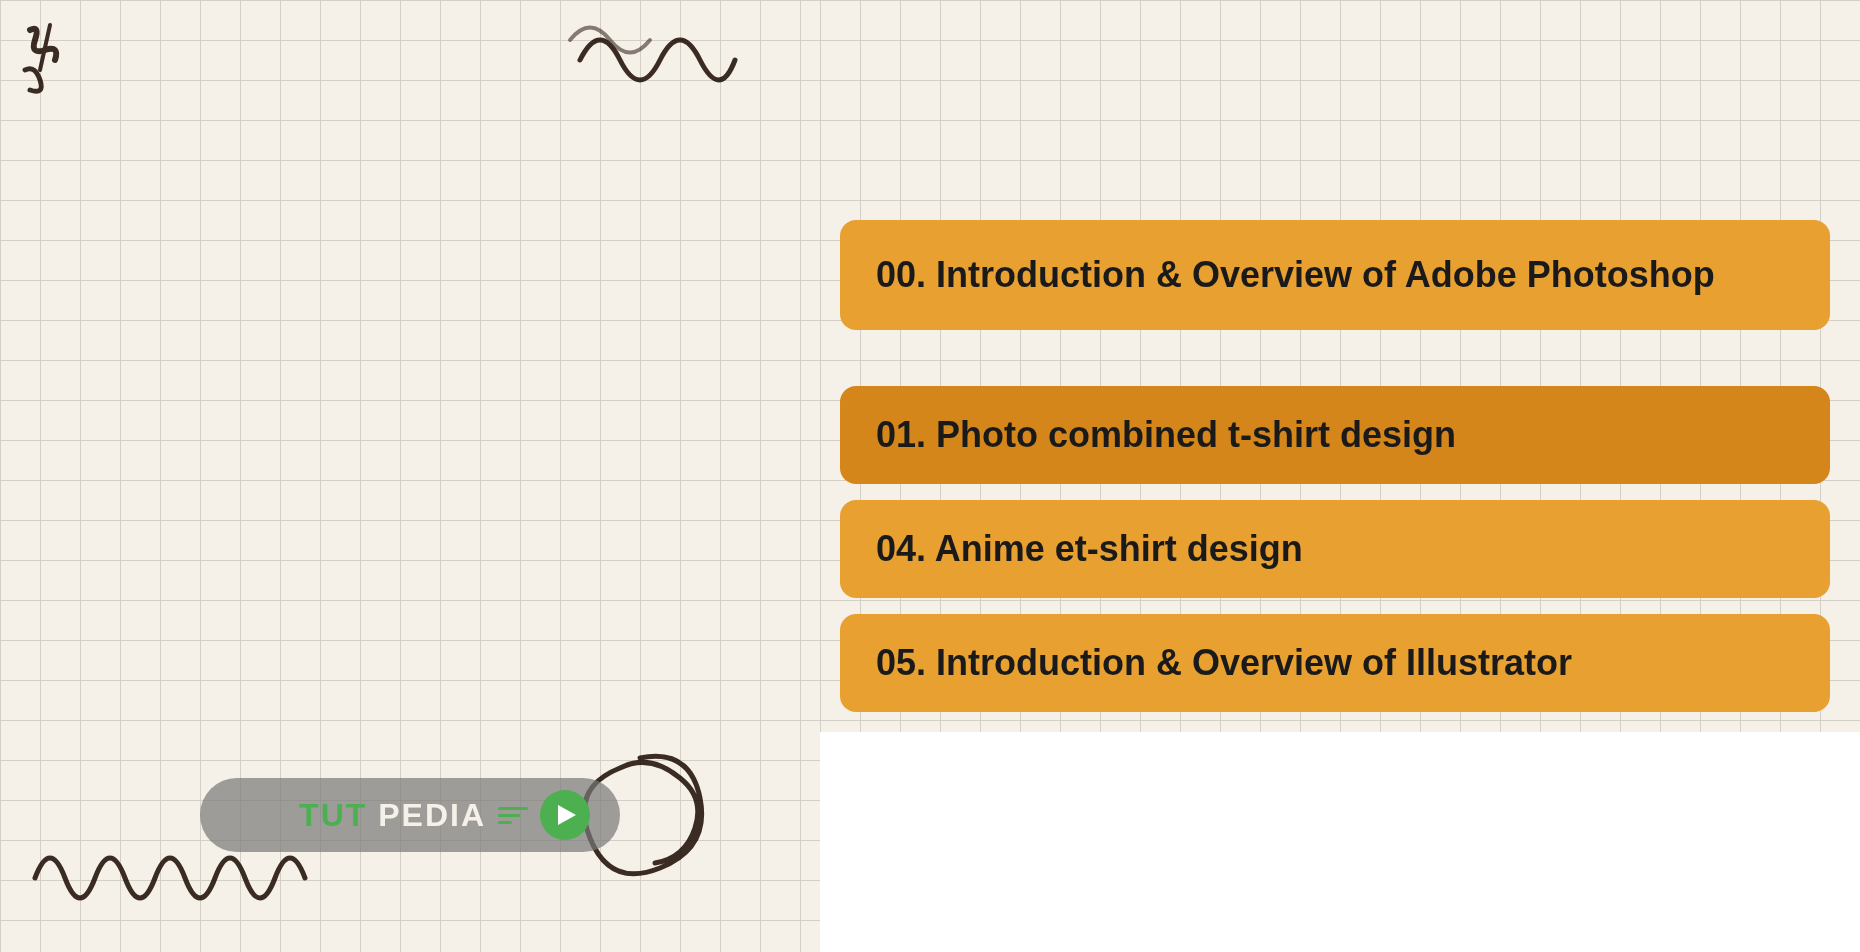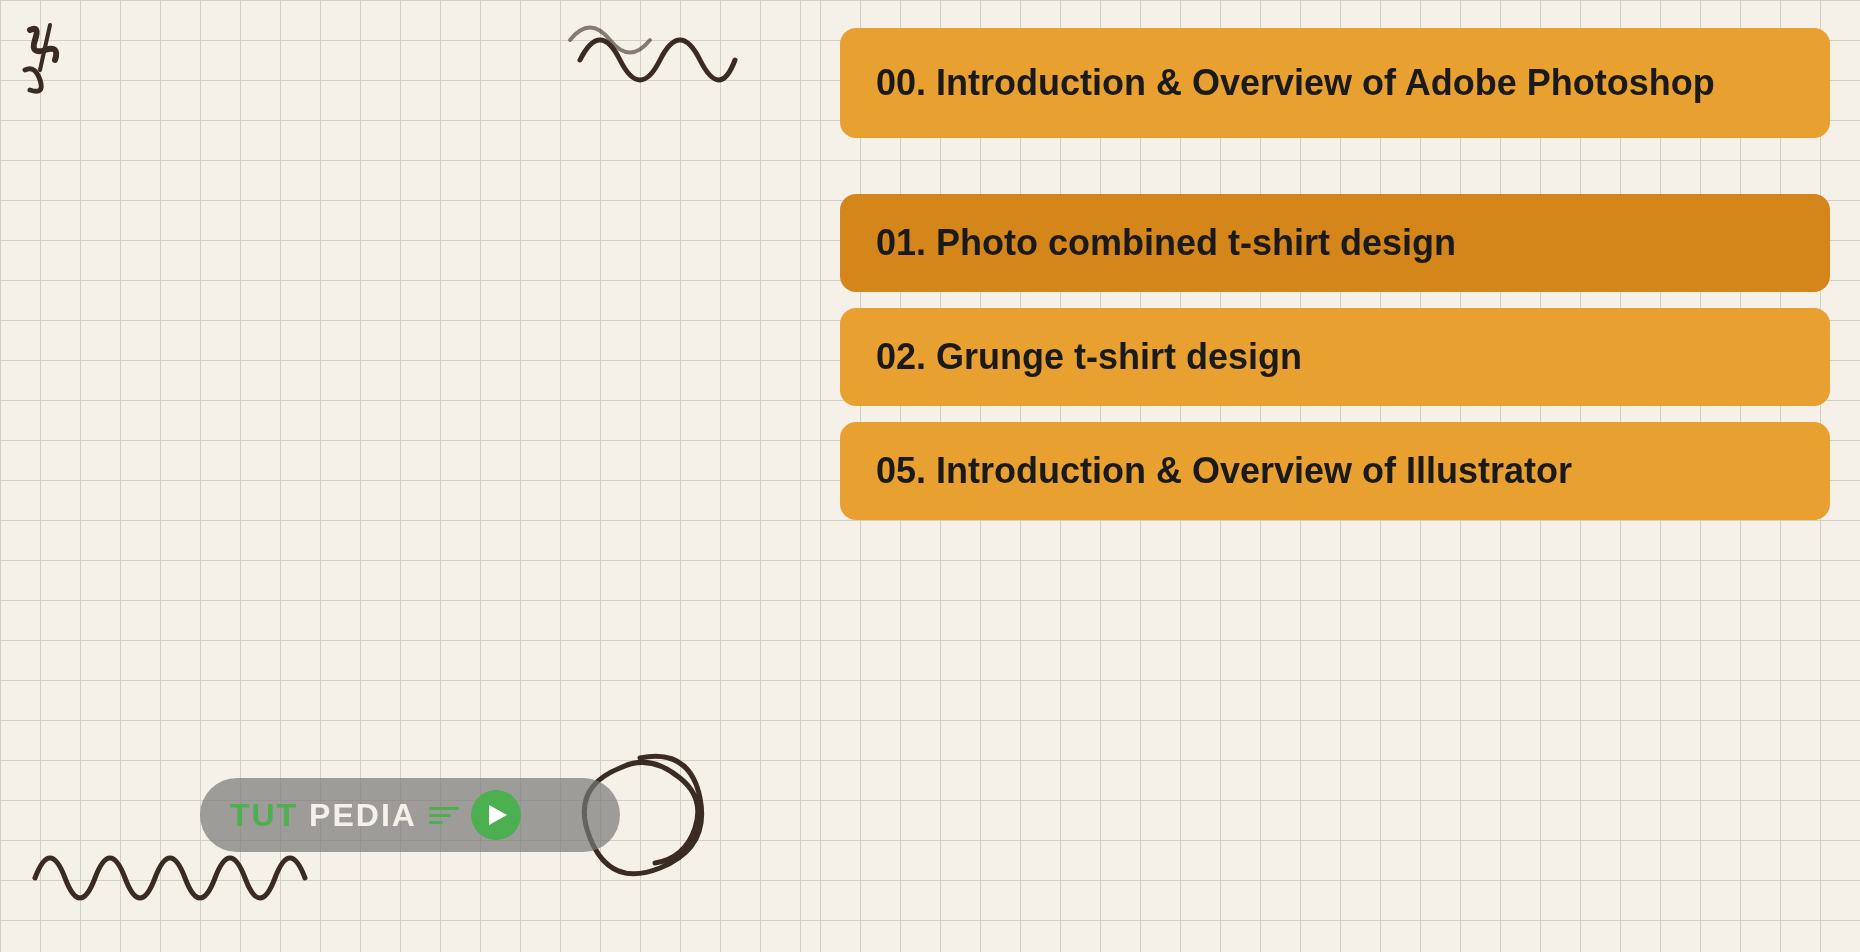--- a/index.html
+++ b/index.html
@@ -62,31 +62,32 @@
       left: 30px;
     }
 
     .doodle-bottom-right {
       bottom: 50px;
       right: 100px;
     }
 
     .right-panel {
       flex: 1;
-      height: 952px;
+      height: 732px;
       background-color: #f5f0e8;
       background-image:
         linear-gradient(#d4cfc5 1px, transparent 1px),
         linear-gradient(90deg, #d4cfc5 1px, transparent 1px);
       background-size: 40px 40px;
       padding: 28px 30px 20px 20px;
       display: flex;
       flex-direction: column;
       gap: 16px;
       overflow: hidden;
+      justify-content: flex-end;
     }
 
     .lesson-card {
       background-color: #e8a030;
       border-radius: 16px;
       padding: 28px 36px;
       font-size: 36px;
       font-weight: 600;
       color: #1a1a1a;
       min-height: 90px;
@@ -111,21 +112,21 @@
       left: 50%;
       transform: translateX(-50%);
       background-color: rgba(120, 120, 120, 0.7);
       border-radius: 50px;
       padding: 12px 30px;
       display: flex;
       align-items: center;
       gap: 12px;
       z-index: 10;
       width: 420px;
-      justify-content: flex-start;
+      justify-content: flex-end;
     }
 
     .logo-text {
       font-size: 32px;
       font-weight: 900;
       color: #f5f0e8;
       letter-spacing: 2px;
     }
 
     .logo-text span {
@@ -212,15 +213,15 @@
     </div>
     <div class="play-btn">
       <div class="play-triangle"></div>
     </div>
   </div>
 </div>
 
 <div class="right-panel">
 <div class="lesson-card lesson-0">00.  Introduction &amp; Overview of Adobe Photoshop</div>
     <div class="lesson-card highlight">01.  Photo combined t-shirt design</div>
-    <div class="lesson-card">02.  Grunge t-shirt design</div>
+    <div class="lesson-card">04.  Anime et-shirt design</div>
     <div class="lesson-card">05.  Introduction &amp; Overview of  Illustrator</div>
   </div>
 
 </body></html>

